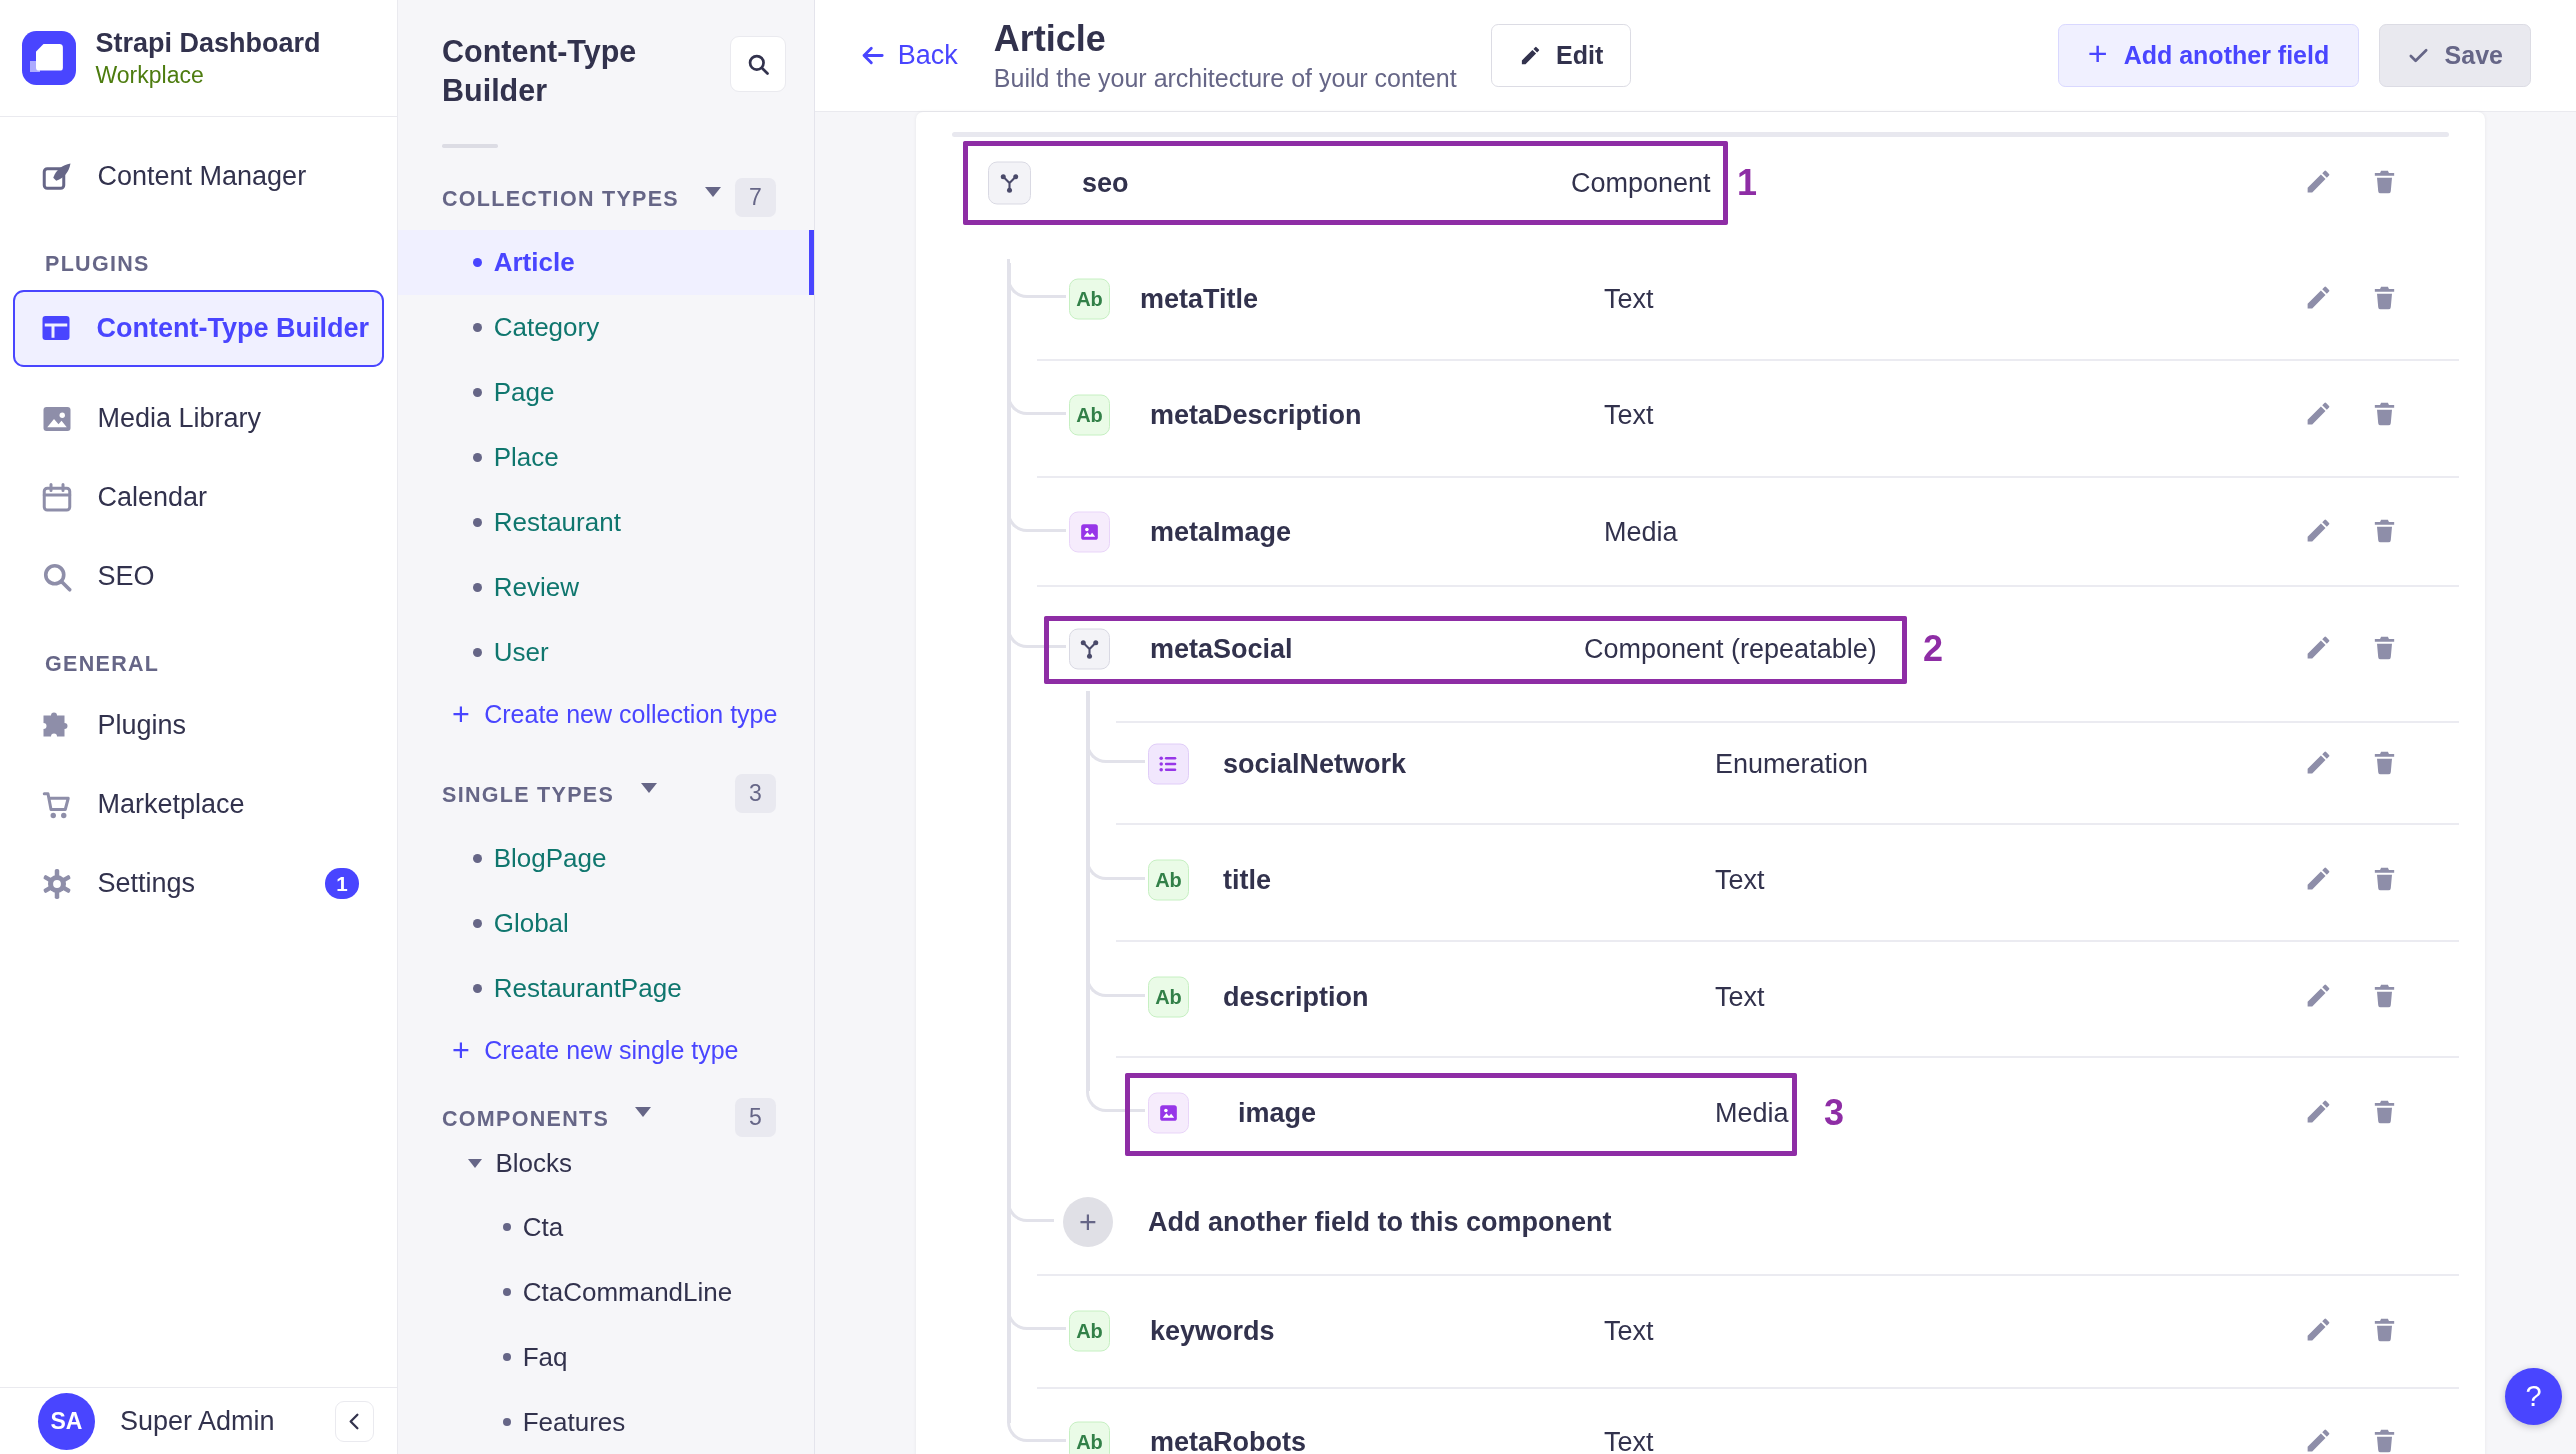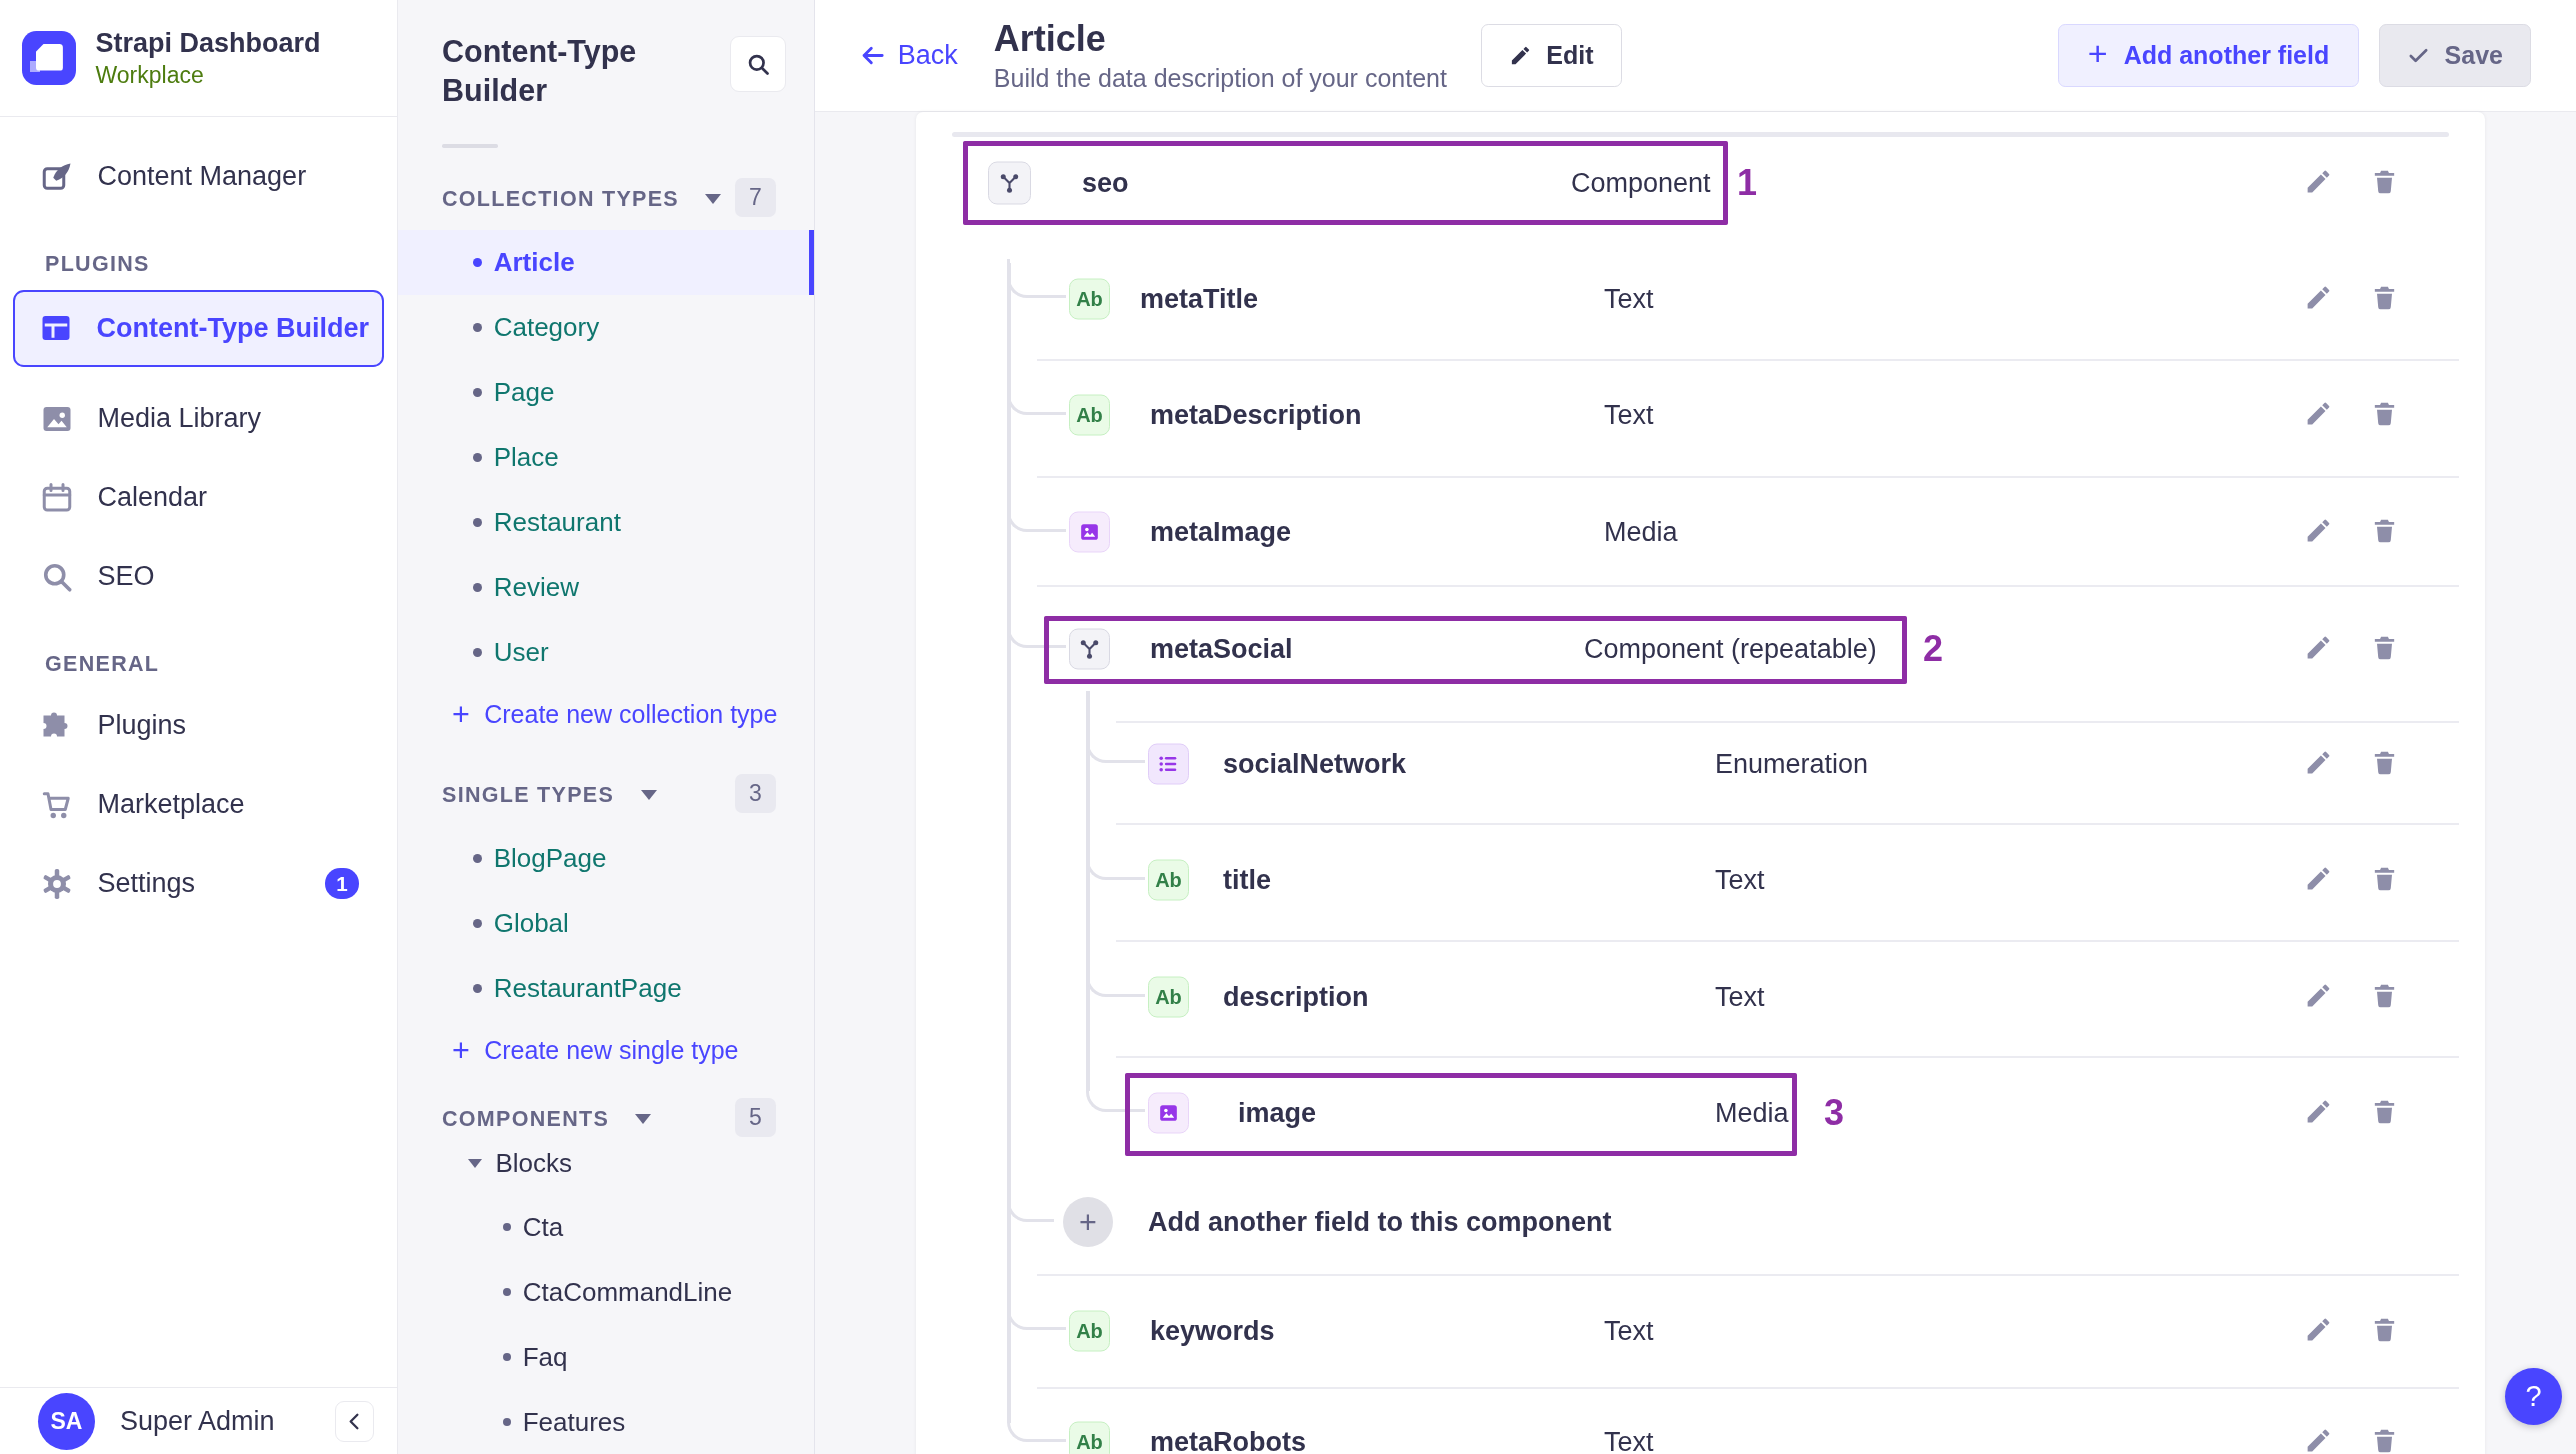--- a/index.html
+++ b/index.html
@@ -22,21 +22,21 @@
   #sidebar-footer { position:absolute; left:0; bottom:0; width:100%; height:67px; border-top:0.9px solid #eaeaef; display:flex; align-items:center; padding:0 23px 0 38px; gap:25px; }
   .avatar { width:57px; height:57px; border-radius:50%; background:#4945ff; color:#fff; font-size:23px; font-weight:bold; display:flex; align-items:center; justify-content:center; }
   .user-name { font-size:27px; color:#32324d; flex:1; }
   .collapse-btn { width:39px; height:41px; border:0.9px solid #eaeaef; border-radius:9px; background:#fff; display:flex; align-items:center; justify-content:center; cursor:pointer; }
 
   
   #subnav { position:absolute; left:398px; top:0; width:417px; height:1454px; background:#f6f6f9; border-right:0.9px solid #e4e4ec; overflow:hidden; }
   .subnav-title { margin:32px 135px 0 44px; font-size:30.5px; font-weight:bold; line-height:39px; color:#32324d; }
   .search-btn { position:absolute; right:28px; top:36px; width:56px; height:56px; background:#ffffff; border:0.9px solid #eaeaef; border-radius:9px; display:flex; align-items:center; justify-content:center; cursor:pointer; }
   .subnav-divider { width:56px; height:3.6px; background:#dcdce4; border-radius:1.8px; margin:34px 0 0 44px; }
-  .group-header { position:relative; display:flex; align-items:center; margin-top:39px; padding-left:44px; font-size:21.5px; font-weight:bold; letter-spacing:1.3px; color:#666687; cursor:pointer;gap:12px; }
+  .group-header { position:relative; display:flex; margin-top:39px; padding-left:44px; font-size:21.5px; font-weight:bold; letter-spacing:1.3px; color:#666687; cursor:pointer;gap:12px; }
   .caret { width:0; height:0; border-left:8px solid transparent; border-right:8px solid transparent; border-top:10px solid #666687; margin-left:14.4px; }
   .count-badge { position:absolute; right:38px; top:-9px; width:41px; height:39px; background:#e9e9f0; border-radius:7.2px; color:#666687; font-size:23px; font-weight:normal; letter-spacing:0; display:flex; align-items:center; justify-content:center; }
   .sub-list { margin-top:18px; }
   .sub-item { position:relative; display:flex; align-items:center; height:65px; padding-left:75px; font-size:26px; color:#0f766e; cursor:pointer; }
   .sub-item .dot { width:9px; height:9px; border-radius:50%; background:#666687; margin-right:11.7px; flex:0 0 auto; }
   .sub-item.selected { background:#f0f0ff; color:#4945ff; font-weight:bold; }
   .sub-item.selected .dot { background:#4945ff; }
   .sub-item.selected::after { content:""; position:absolute; right:0; top:0; width:5.4px; height:100%; background:#4945ff; }
   .create-link { display:flex; align-items:center; height:59px; padding-left:54px; color:#4945ff; font-size:25px; cursor:pointer; }
   .create-link .plus { font-size:30.5px; margin-right:14.4px; font-weight:normal; }
@@ -296,21 +296,21 @@
   <main id="main">
     <header id="main-header">
       <div class="back-link">
         <svg width="29" height="29" viewBox="0 0 24 24">
             <path d="M20 12H5M11 6l-6 6 6 6" fill="none" stroke="#4945ff" stroke-width="2.4" stroke-linecap="round" stroke-linejoin="round"></path>
           </svg>
         <span>Back</span>
       </div>
       <div class="title-block">
         <div class="page-title">Article</div>
-        <div class="page-subtitle">Build the data description of your content</div>
+        <div class="page-subtitle">Build the your architecture of your content</div>
       </div>
       <div class="edit-btn">
         <svg width="23" height="23" viewBox="0 0 24 24">
             <path d="M3 17.2V21h3.8L17.8 10 14 6.2 3 17.2zM20.7 7.1a1 1 0 0 0 0-1.4l-2.4-2.4a1 1 0 0 0-1.4 0l-1.8 1.8 3.8 3.8 1.8-1.8z" fill="#32324d"></path>
           </svg>
         <span>Edit</span>
       </div>
       <div class="header-actions">
         <div class="add-field-btn">
           <span class="plus">+</span>

